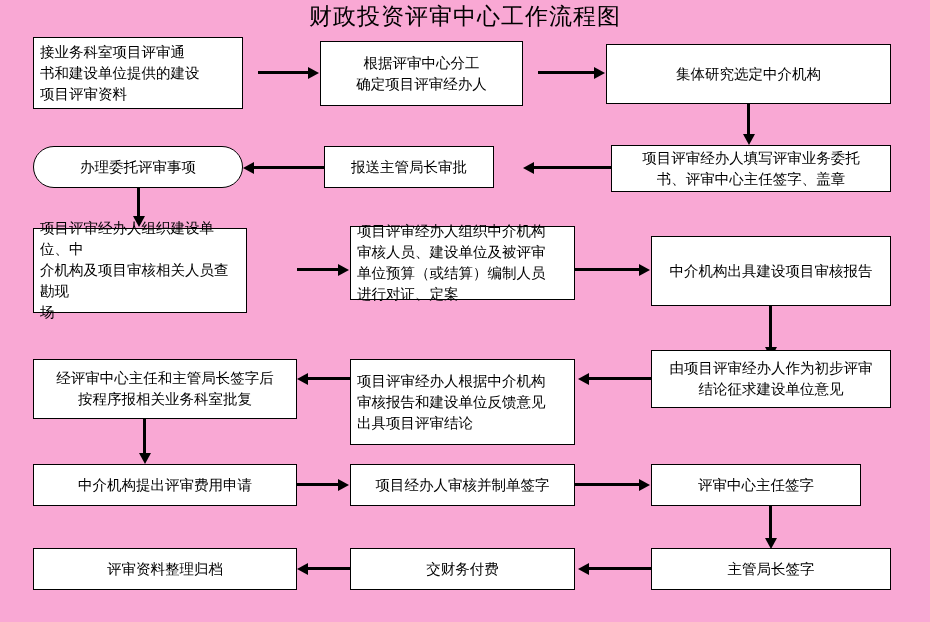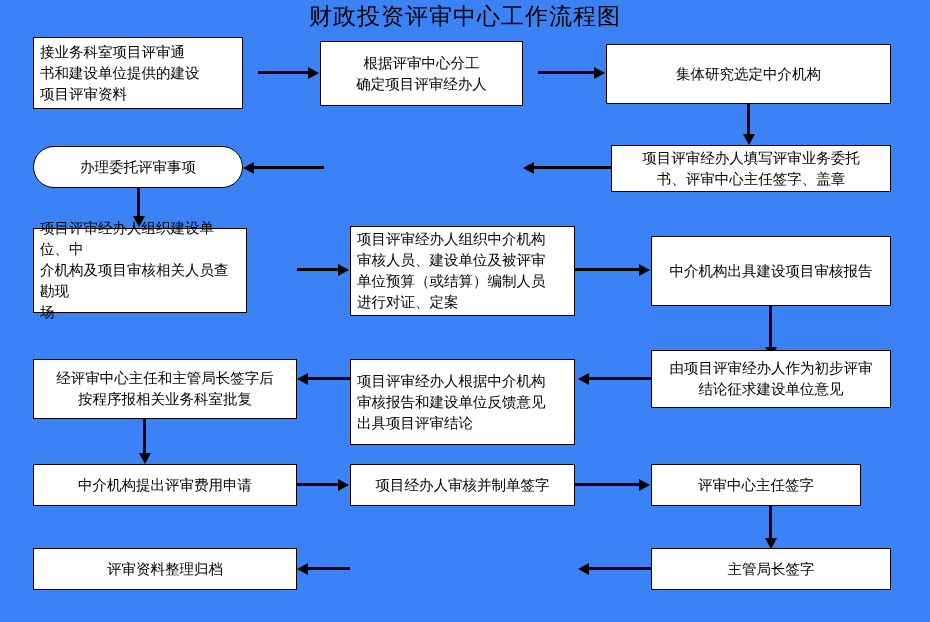--- a/index.html
+++ b/index.html
@@ -7,21 +7,21 @@
     padding: 0;
     background: #ffffff;
   }
   body {
     font-family: "DejaVu Sans", "Liberation Sans", sans-serif;
   }
   #canvas {
     position: relative;
     width: 930px;
     height: 622px;
-    background: #3b82f6;
+    background: #f9a8d4;
     overflow: hidden;
   }
   .title {
     position: absolute;
     left: 0;
     top: 2px;
     width: 930px;
     text-align: center;
     font-size: 23px;
     line-height: 28px;
@@ -130,20 +130,23 @@
   <div class="node align-center" style="left:611px; top:145px; width:280px; height:47px;">
     <span class="txt">项目评审经办人填写评审业务委托
 书、评审中心主任签字、盖章</span>
   </div>
 
   <div class="conn" style="left:523px; top:161px; width:88px; height:14px;">
     <div class="shaft-h" style="left:10px; top:5px; width:78px;"></div>
     <div class="head left" style="left:0; top:0.5px;"></div>
   </div>
 
+  <div class="node align-center" style="left:324px; top:146px; width:170px; height:42px;">
+    <span class="txt">报送主管局长审批</span>
+  </div>
 
   <div class="conn" style="left:243px; top:161px; width:81px; height:14px;">
     <div class="shaft-h" style="left:10px; top:5px; width:71px;"></div>
     <div class="head left" style="left:0; top:0.5px;"></div>
   </div>
 
   <div class="node align-center" style="left:33px; top:146px; width:210px; height:42px;border-radius:21px;">
     <span class="txt">办理委托评审事项</span>
   </div>
 
@@ -156,21 +159,21 @@
     <span class="txt">项目评审经办人组织建设单位、中
 介机构及项目审核相关人员查勘现
 场</span>
   </div>
 
   <div class="conn" style="left:297px; top:263px; width:53px; height:14px;">
     <div class="shaft-h" style="left:0; top:5px; width:43px;"></div>
     <div class="head right" style="left:41px; top:0.5px;"></div>
   </div>
 
-  <div class="node align-left" style="left:350px; top:226px; width:225px; height:90px;">
+  <div class="node align-left" style="left:350px; top:226px; width:225px; height:74px;">
     <span class="txt">项目评审经办人组织中介机构
 审核人员、建设单位及被评审
 单位预算（或结算）编制人员
 进行对证、定案</span>
   </div>
 
   <div class="conn" style="left:575px; top:263px; width:76px; height:14px;">
     <div class="shaft-h" style="left:0; top:5px; width:66px;"></div>
     <div class="head right" style="left:64px; top:0.5px;"></div>
   </div>
@@ -244,20 +247,23 @@
 
   <div class="node align-center" style="left:651px; top:548px; width:240px; height:42px;">
     <span class="txt">主管局长签字</span>
   </div>
 
   <div class="conn" style="left:578px; top:562px; width:73px; height:14px;">
     <div class="shaft-h" style="left:10px; top:5px; width:63px;"></div>
     <div class="head left" style="left:0; top:0.5px;"></div>
   </div>
 
+  <div class="node align-center" style="left:350px; top:548px; width:225px; height:42px;">
+    <span class="txt">交财务付费</span>
+  </div>
 
   <div class="conn" style="left:297px; top:562px; width:53px; height:14px;">
     <div class="shaft-h" style="left:10px; top:5px; width:43px;"></div>
     <div class="head left" style="left:0; top:0.5px;"></div>
   </div>
 
   <div class="node align-center" style="left:33px; top:548px; width:264px; height:42px;">
     <span class="txt">评审资料整理归档</span>
   </div>
 

